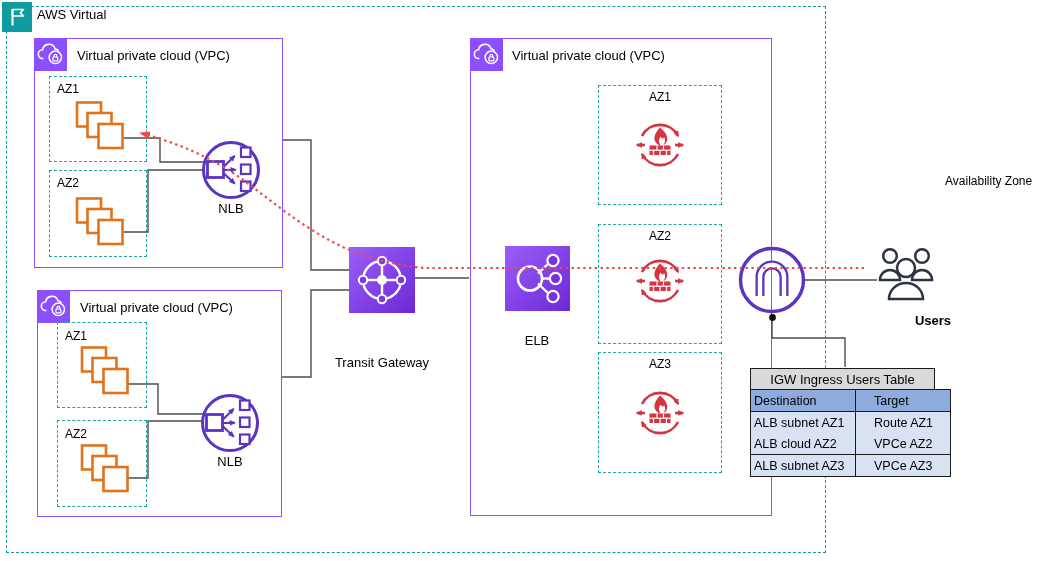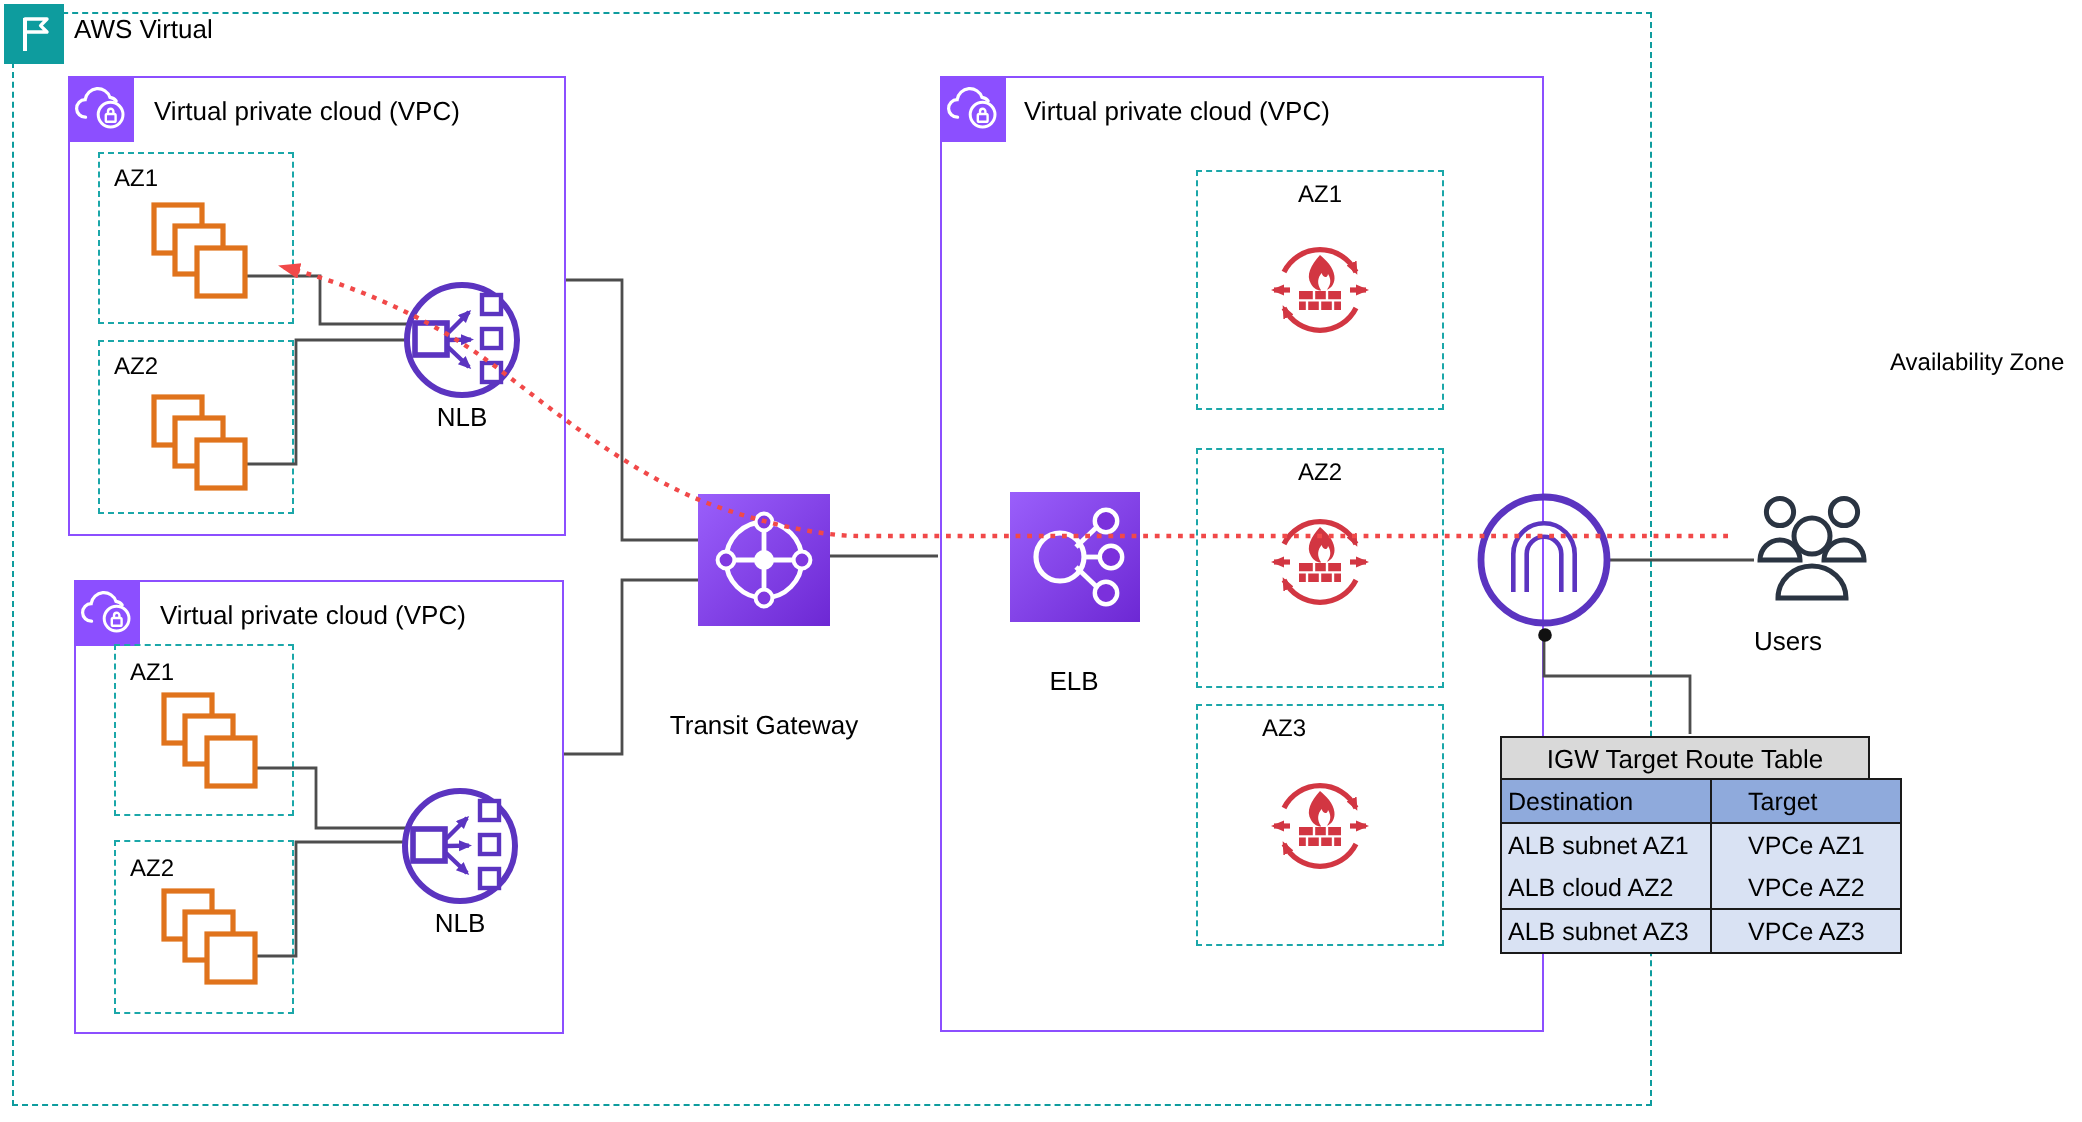--- a/index.html
+++ b/index.html
@@ -86,21 +86,21 @@
     <path d="M20,19 v-1.3 a1.35,1.35 0 0 1 2.7,0 V19" stroke="#fff" stroke-width="1.2" fill="none"></path>
     <rect x="18.9" y="19" width="4.9" height="3.9" rx="0.7" stroke="#fff" stroke-width="1.2" fill="none"></rect>
   </svg>
   <div class="lbl" style="left:512px;top:48px;">Virtual private cloud (VPC)</div>
 
   <div class="abs az-box" style="left:598px;top:85px;width:124px;height:120px;"></div>
   <div class="lbl-sm lbl ctr" style="left:660px;top:90px;">AZ1</div>
   <div class="abs az-box" style="left:598px;top:224px;width:124px;height:120px;"></div>
   <div class="lbl-sm lbl ctr" style="left:660px;top:229px;">AZ2</div>
   <div class="abs az-box" style="left:598px;top:352px;width:124px;height:121px;"></div>
-  <div class="lbl-sm lbl ctr" style="left:642px;top:357px;">AZ3</div>
+  <div class="lbl-sm lbl ctr" style="left:660px;top:357px;">AZ3</div>
 
   <svg class="layer" width="1041" height="561">
     <g fill="none" stroke-width="1.4" class="c-conn">
       <path d="M123,138 H160 V162 H204"></path>
       <path d="M123,232 H148 V170 H204"></path>
       <path d="M283,140 H311 V270 H349"></path>
       <path d="M282,377 H311 V290 H349"></path>
       <path d="M415,278 H469"></path>
       <path d="M805,280 H877"></path>
       <path d="M772,320 V338 H845 V367"></path>
@@ -309,42 +309,42 @@
   <svg class="abs" style="left:877px;top:244px;" width="58" height="64" viewBox="0 0 58 64">
     <g fill="#fff" stroke-width="2.5" class="c-users">
       <path d="M3,36 a10,10 0 0 1 20,0 z"></path>
       <path d="M35,36 a10,10 0 0 1 20,0 z"></path>
       <circle cx="13" cy="12" r="6.8"></circle>
       <circle cx="45" cy="12" r="6.8"></circle>
       <path d="M12,55 a17,16 0 0 1 34,0 z"></path>
       <circle cx="29" cy="24" r="9"></circle>
     </g>
   </svg>
-  <div class="lbl ctr" style="left:894px;top:313px;">Users</div>
+  <div class="lbl ctr" style="left:933px;top:313px;font-weight:bold;">Users</div>
 
   <svg class="layer" width="1041" height="561" style="z-index:20;">
     <defs>
         <marker id="mkr" markerUnits="userSpaceOnUse" markerWidth="12" markerHeight="9" refX="10" refY="4" orient="auto">
           <path d="M0,0 L11,4 L0,8 Z" fill="#F14949"></path>
         </marker>
       </defs>
     <path d="M864,268 L430,268 C405,268 368,258 345,248 C310,232 280,208 250,185 C215,158 175,142 140,133" fill="none" stroke-width="2.2" stroke-dasharray="2.4 3.4" class="c-flow" marker-end="url(#mkr)"></path>
   </svg>
 
   <div class="abs rt-title">
-    <span>IGW Target Route Table</span>
+    <span>IGW Ingress Users Table</span>
   </div>
   <div class="abs rt-body">
     <div class="rt-row rt-head">
       <div class="rt-c1">Destination</div>
       <div class="rt-c2">Target</div>
     </div>
     <div class="rt-row">
       <div class="rt-c1">ALB subnet AZ1</div>
-      <div class="rt-c2">VPCe AZ1</div>
+      <div class="rt-c2">Route AZ1</div>
     </div>
     <div class="rt-row">
       <div class="rt-c1">ALB cloud AZ2</div>
       <div class="rt-c2">VPCe AZ2</div>
     </div>
     <div class="rt-row rt-sep">
       <div class="rt-c1">ALB subnet AZ3</div>
       <div class="rt-c2">VPCe AZ3</div>
     </div>
   </div>

